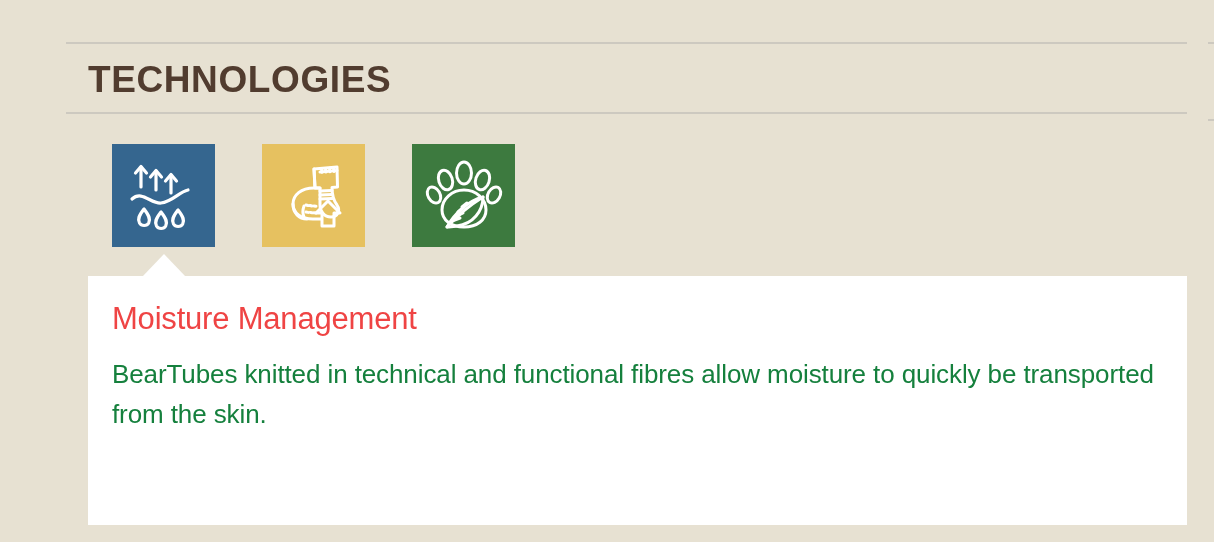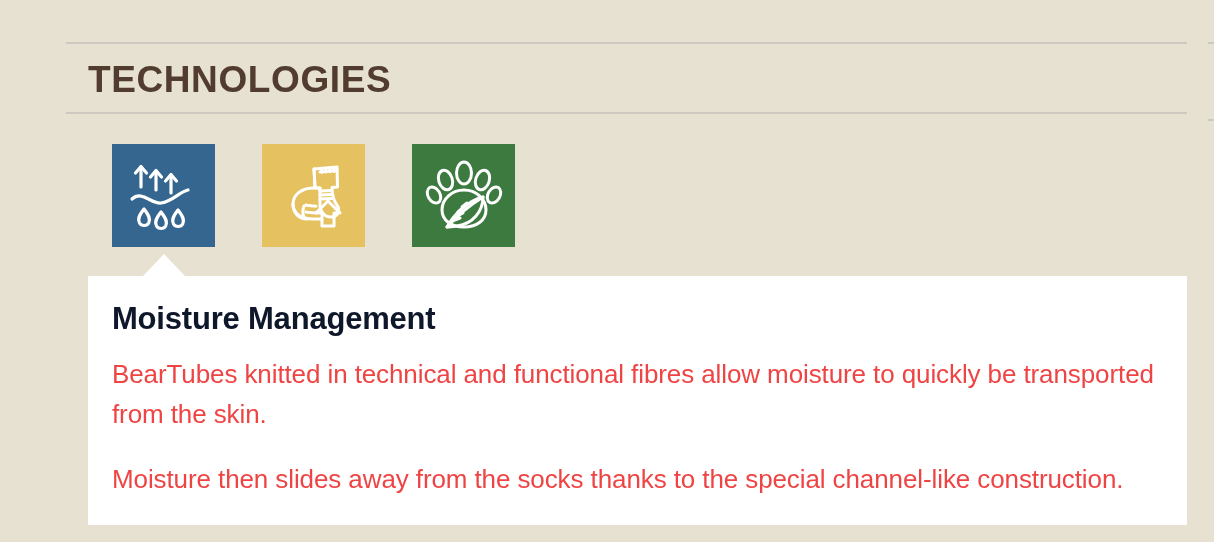--- a/index.html
+++ b/index.html
@@ -94,30 +94,30 @@
     height: 0;
     border-left: 22px solid transparent;
     border-right: 22px solid transparent;
     border-bottom: 23px solid #ffffff;
   }
   .panel-inner {
     padding: 24px 30px 0 24px;
   }
   .panel-title {
     font-size: 31px;
-    font-weight: bold;
-    color: #0f172a;
+    font-weight: normal;
+    color: #ef4444;
     margin: 0 0 18px 0;
     line-height: 1.2;
     letter-spacing: -0.2px;
   }
   .panel-text {
     font-size: 26px;
     font-weight: normal;
-    color: #ef4444;
+    color: #15803d;
     margin: 0 3px 26px 0;
     line-height: 1.52;
     letter-spacing: -0.1px;
     max-width: 1045px;
   }
   .panel-text:last-child { margin-bottom: 0; }
 </style>
 </head>
 <body>
 
@@ -192,17 +192,16 @@
     </div>
 
   </div>
 
   <div class="panel-pointer"></div>
 
   <div class="panel">
     <div class="panel-inner">
       <h2 class="panel-title">Moisture Management</h2>
       <p class="panel-text">BearTubes knitted in technical and functional fibres allow moisture to quickly be transported from the skin.</p>
-      <p class="panel-text">Moisture then slides away from the socks thanks to the special channel-like construction.</p>
     </div>
   </div>
 
 </div>
 
 </body></html>

